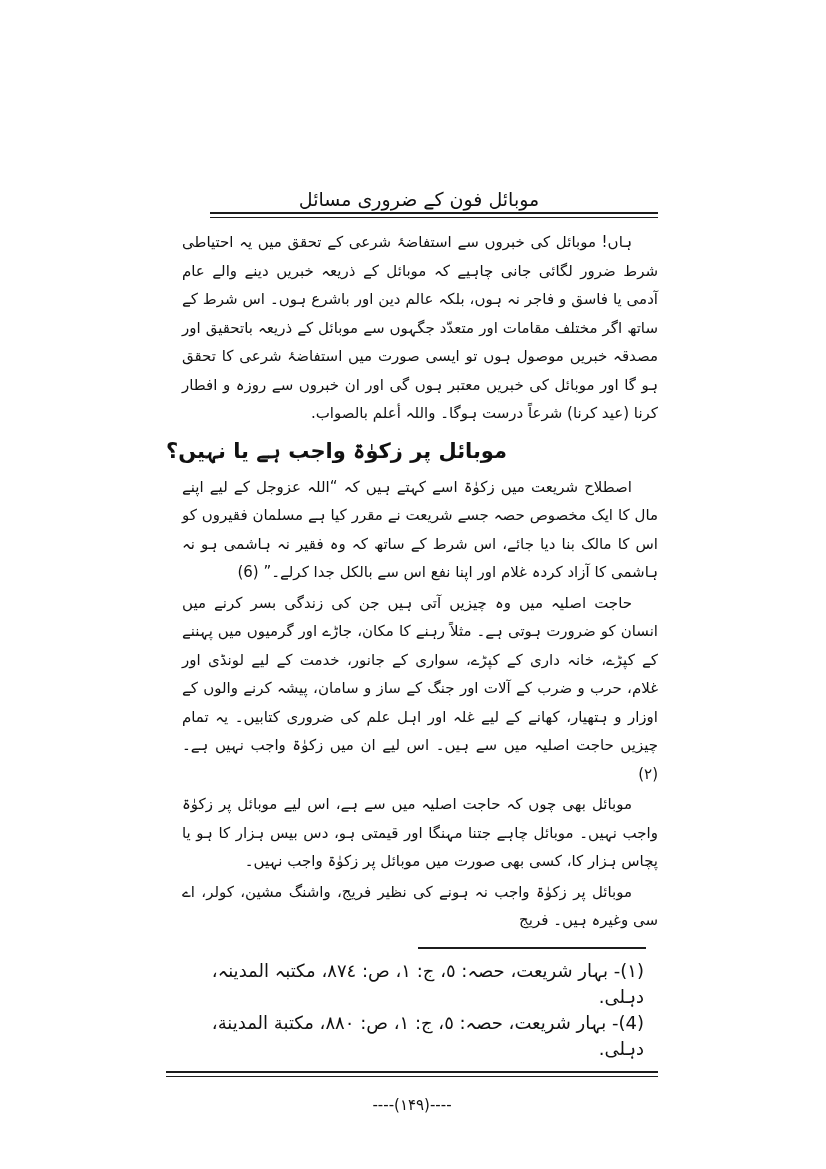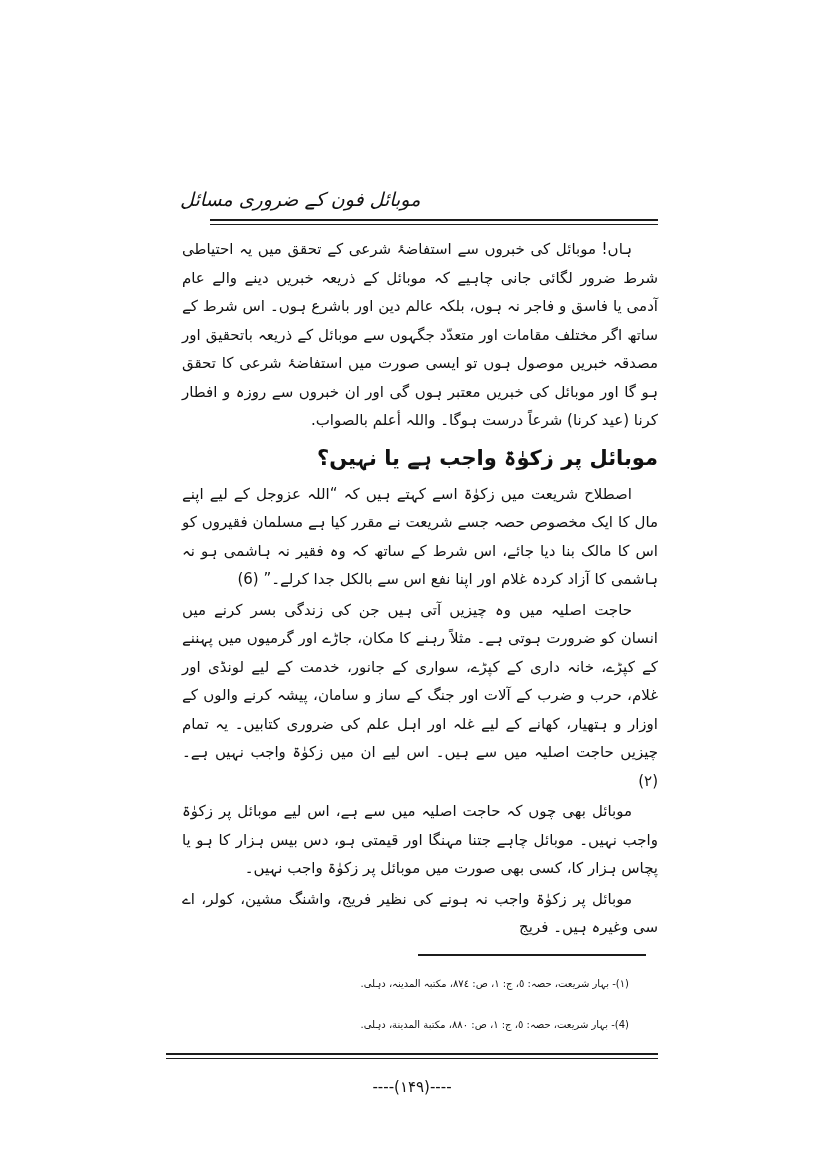--- a/index.html
+++ b/index.html
@@ -19,24 +19,22 @@
   .content {
     position: absolute;
     top: 186px;
     right: 168px;
     width: 492px;
     direction: rtl;
   }
   .header-title {
     font-size: 19px;
     line-height: 26px;
-    text-align: left;
-    padding-bottom: 7px;
+    text-align: center;
     padding-left: 14px;
-    font-style: italic;
   }
   .double-rule {
     height: 3px;
     border-top: 2px solid #1c1c1c;
     border-bottom: 1px solid #1c1c1c;
   }
   .header-rule {
     width: 448px;
     margin-bottom: 10px;
   }
@@ -44,35 +42,35 @@
     margin: 0 0 2px 16px;
     font-size: 15px;
     line-height: 28.5px;
     text-align: justify;
     text-indent: 26px;
   }
   .section-heading {
     margin: 9px 0 8px 0;
     font-size: 21px;
     font-weight: bold;
-    text-align: right;
+    text-align: left;
     line-height: 28px;
   }
   .footnote-area {
     margin-top: 12px;
   }
   .footnote-rule {
     width: 228px;
     border-top: 2px solid #1c1c1c;
     margin-bottom: 9px;
     margin-right: 12px;
   }
   p.footnote {
-    margin: 15px;
-    font-size: 10px;
+    margin: 0;
+    font-size: 18px;
     line-height: 26px;
     text-align: right;
     padding-right: 14px;
   }
   .footer-rule {
     margin-top: 9px;
     width: 100%;
   }
   .page-number {
     margin-top: 19px;

